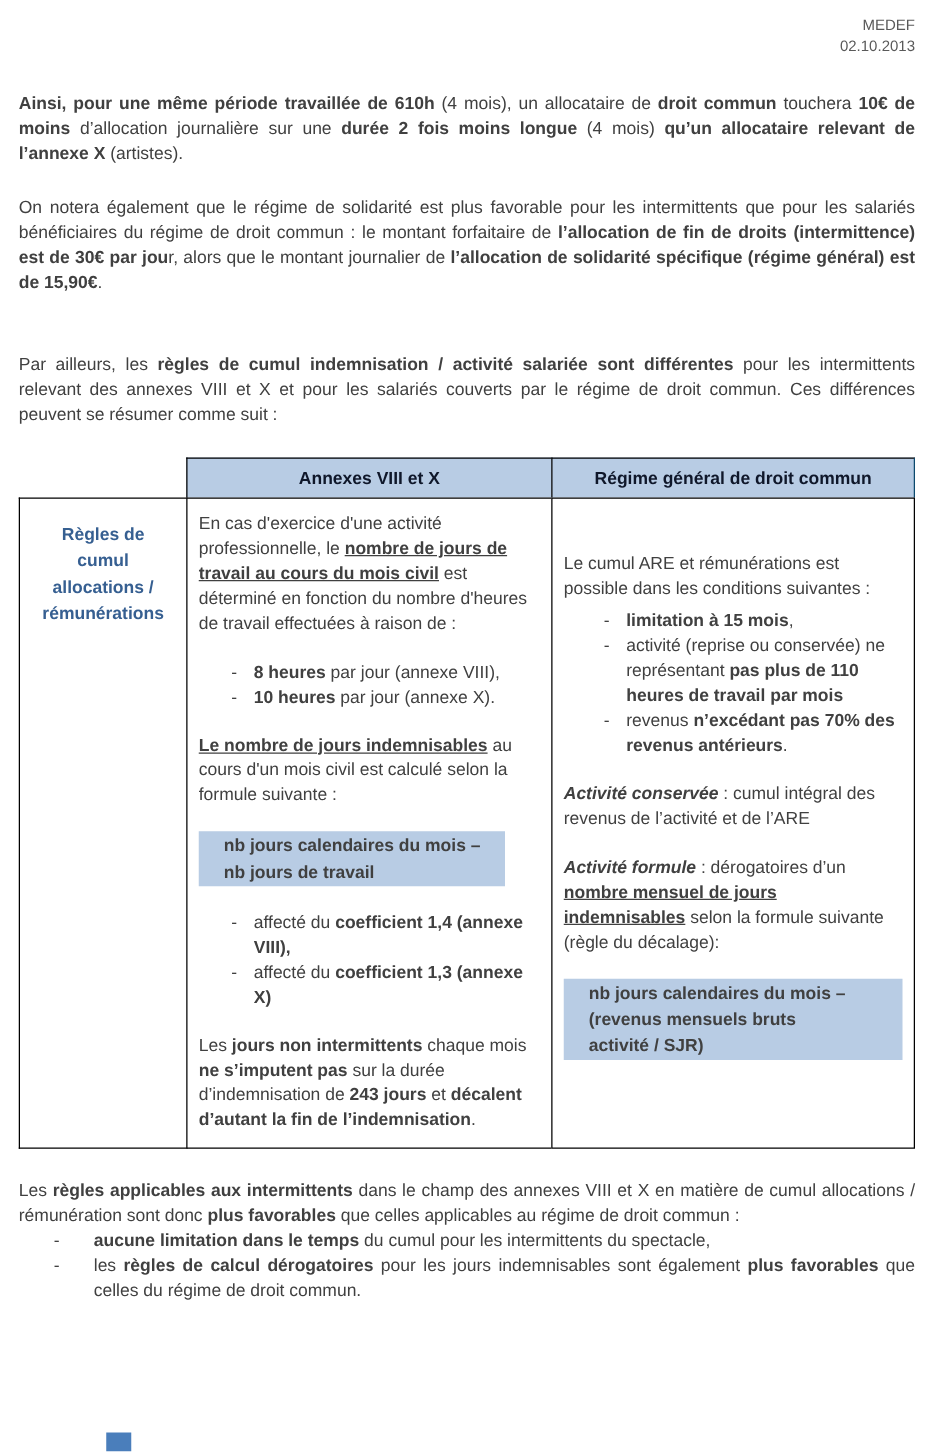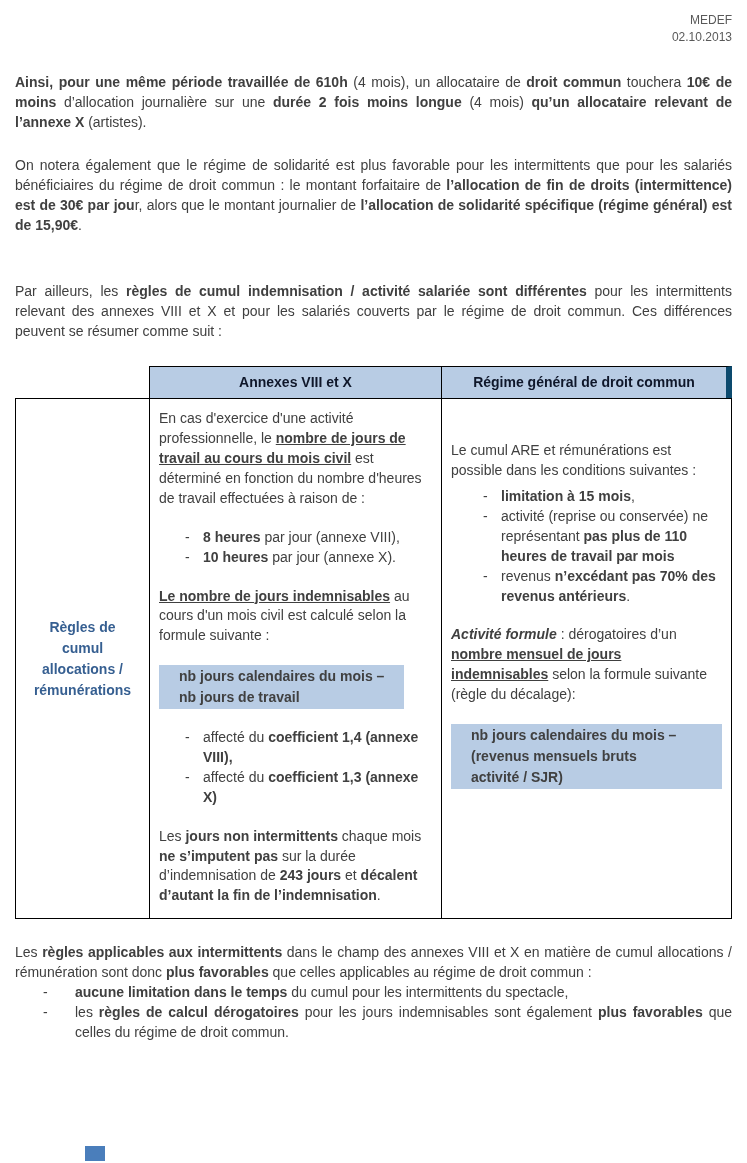--- a/index.html
+++ b/index.html
@@ -21,25 +21,25 @@
   .mb2 { margin-bottom:46px; }
 
   
   .ctable { display:grid; grid-template-columns:134px 292px 291px; margin-top:2px; }
   .cell { font-size:14px; }
   .spacer { border:none; }
   .th {
     background:#b8cce4; color:#0f172a; font-weight:bold; text-align:center;
     padding:6px 4px; border-top:1px solid #000; border-left:1px solid #000;
   }
-  .th2 { border-right:6px solid #0c4a6e; }
+  .th2 { border-right:1px solid #0c4a6e; }
   .label-cell {
     border-top:1px solid #000; border-left:1px solid #000; border-bottom:1px solid #000;
-    display:flex; align-items:center; justify-content:center; text-align:center;
-    color:#365f91; font-weight:bold; padding:7px 12px; line-height:1.5;
+    display:flex; justify-content:center; text-align:center;
+    color:#365f91; font-weight:bold; padding:18px 12px; line-height:1.5;
   }
   .td {
     border-top:1px solid #000; border-left:1px solid #000; border-bottom:1px solid #000;
     padding:10px 9px 12px 9px;
   }
   .td2 { border-right:1px solid #000; padding-top:42px; }
 
   .block { margin-bottom:19px; }
   .block.last { margin-bottom:0; }
   .bullets { margin-bottom:19px; }
@@ -133,20 +133,21 @@
         <div class="bullet ind2">
           <span class="dash">-</span>
           <span class="btext"><span>activité (reprise ou conservée) ne représentant </span><span class="b">pas plus de 110 heures de travail par mois</span></span>
         </div>
         <div class="bullet ind2">
           <span class="dash">-</span>
           <span class="btext"><span>revenus </span><span class="b">n’excédant pas 70% des revenus antérieurs</span><span>.</span></span>
         </div>
       </div>
 
+      <p class="block"><span class="b i">Activité conservée</span><span> : cumul intégral des revenus de l’activité et de l’ARE</span></p>
 
       <p class="block"><span class="b i">Activité formule</span><span> : dérogatoires d’un </span><span class="b u">nombre mensuel de jours indemnisables</span><span> selon la formule suivante (règle du décalage):</span></p>
 
       <p class="block last hl-box hl-full"><span class="b">nb jours calendaires du mois –</span><br><span class="b">(revenus mensuels bruts</span><br><span class="b">activité / SJR)</span></p>
     </div>
   </div>
 
   <p class="para conclusion"><span>Les </span><span class="b">règles applicables aux intermittents</span><span> dans le champ des annexes VIII et X en matière de cumul allocations / rémunération sont donc </span><span class="b">plus favorables</span><span> que celles applicables au régime de droit commun :</span></p>
 
   <div class="bullet foot-bullet">

